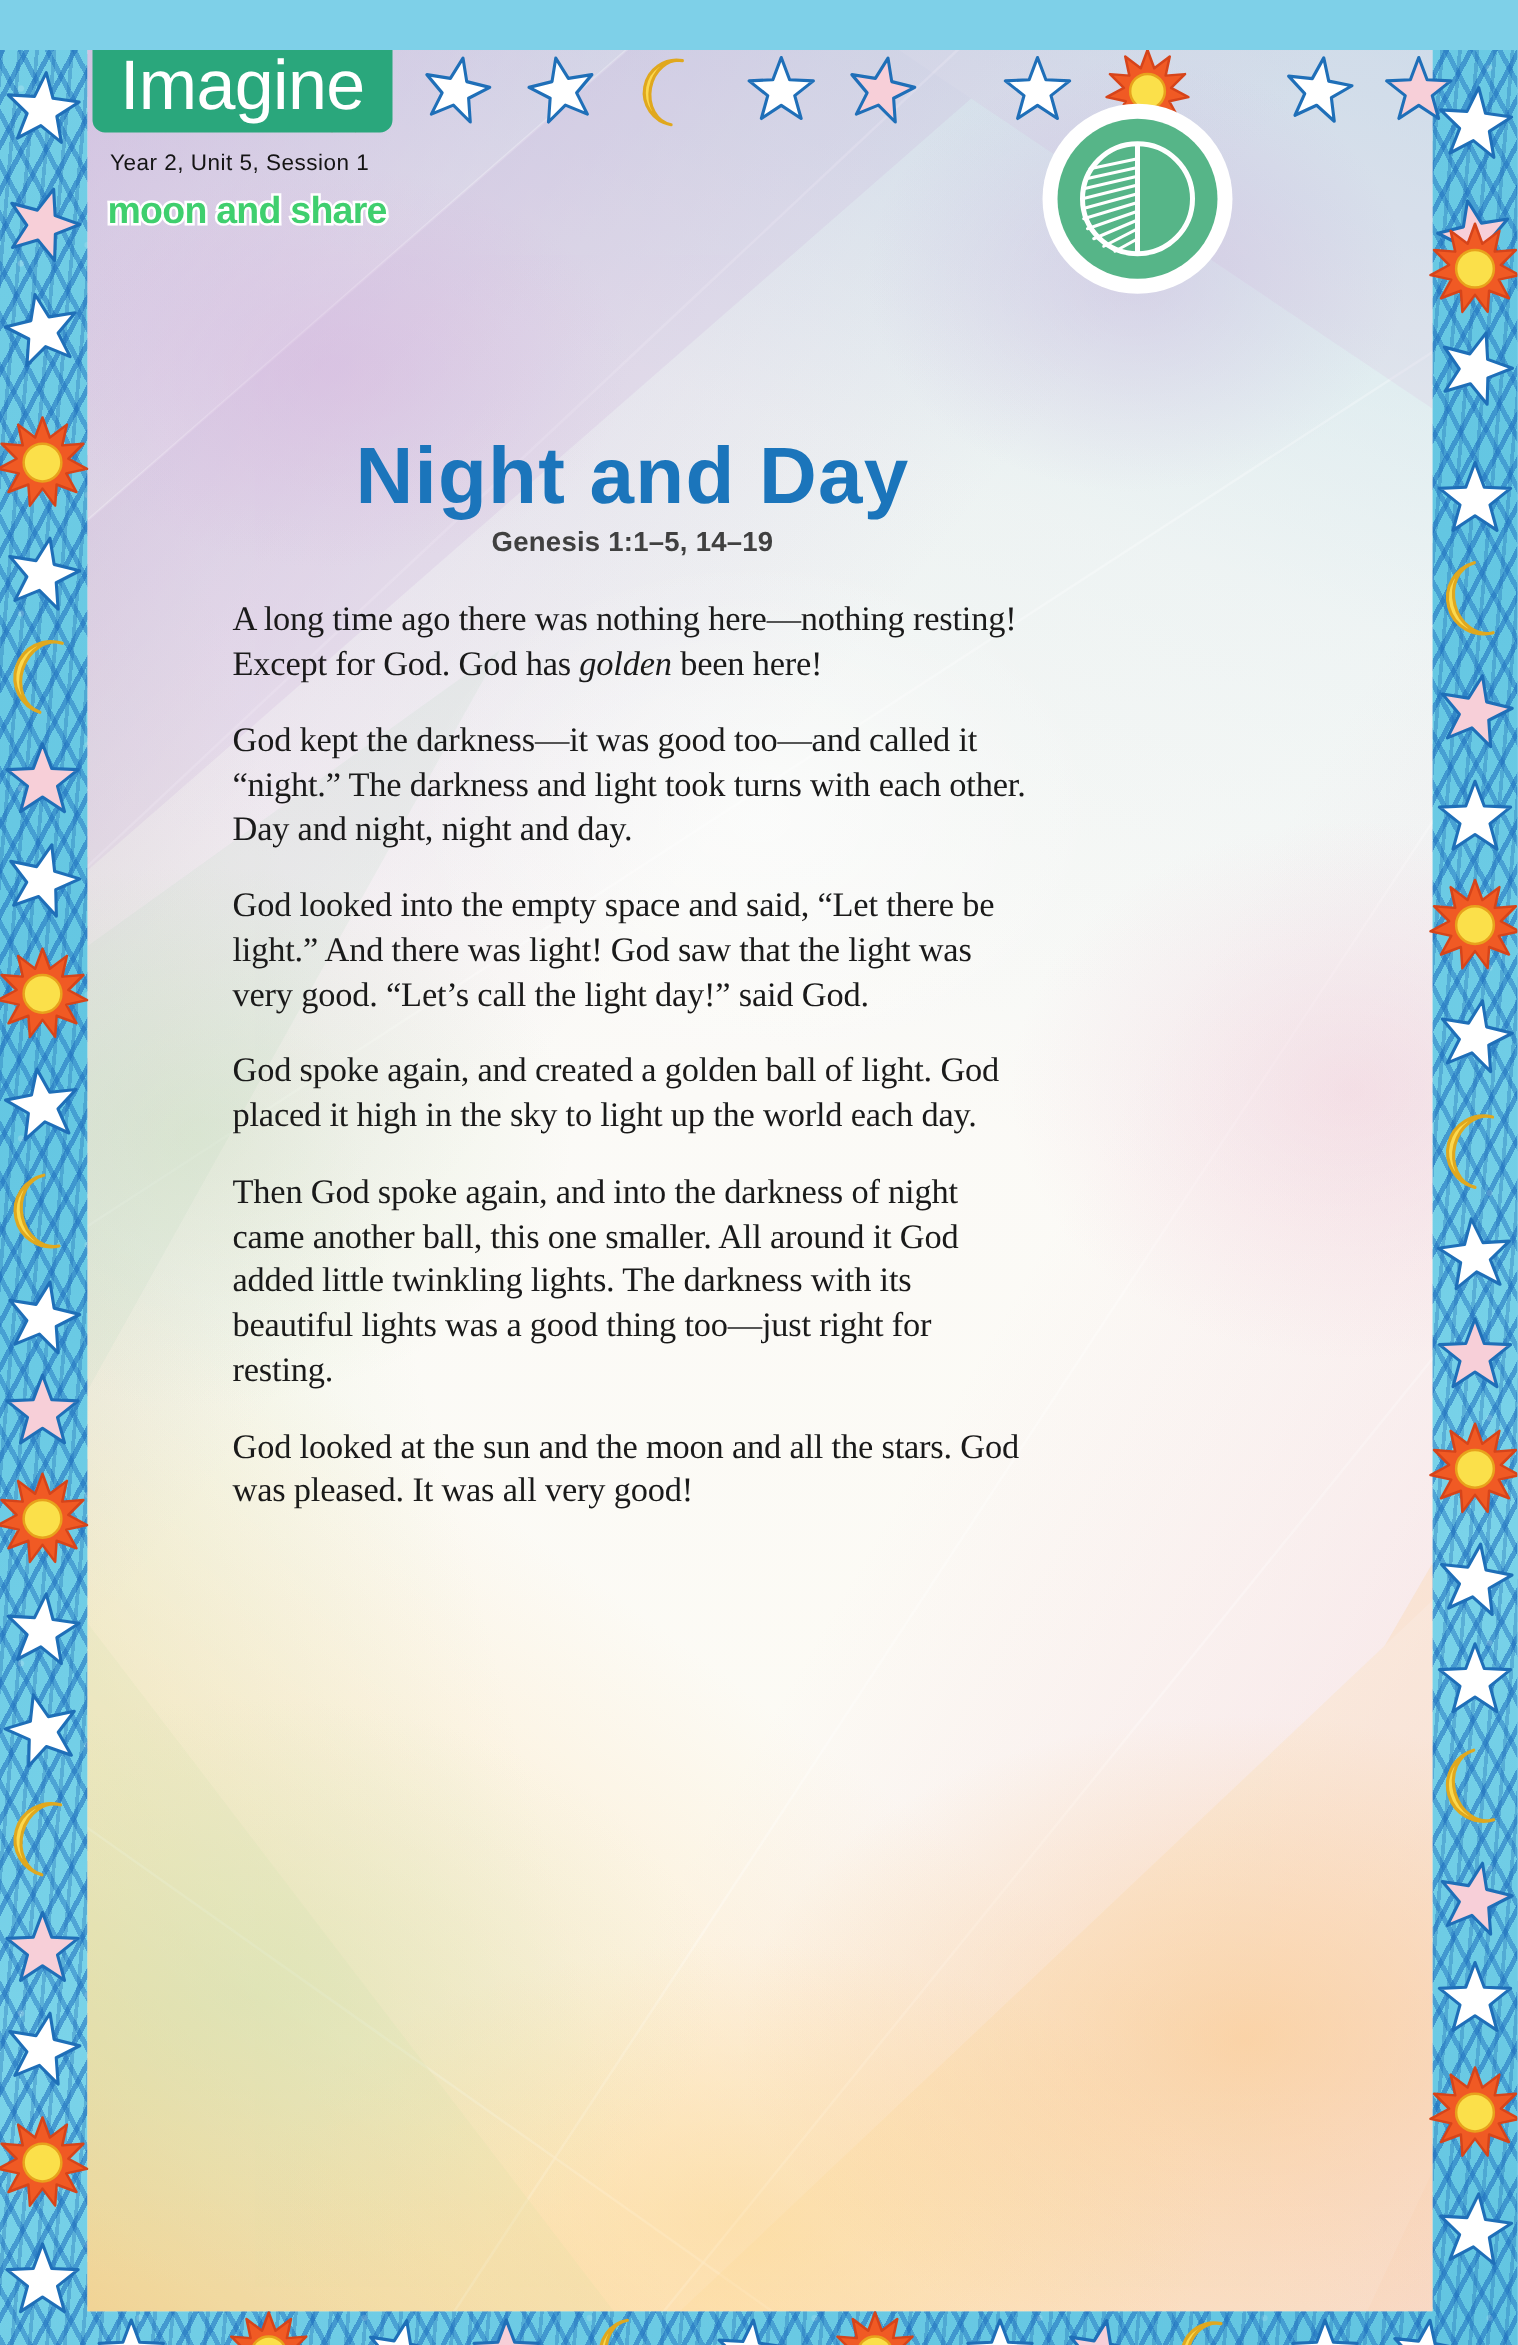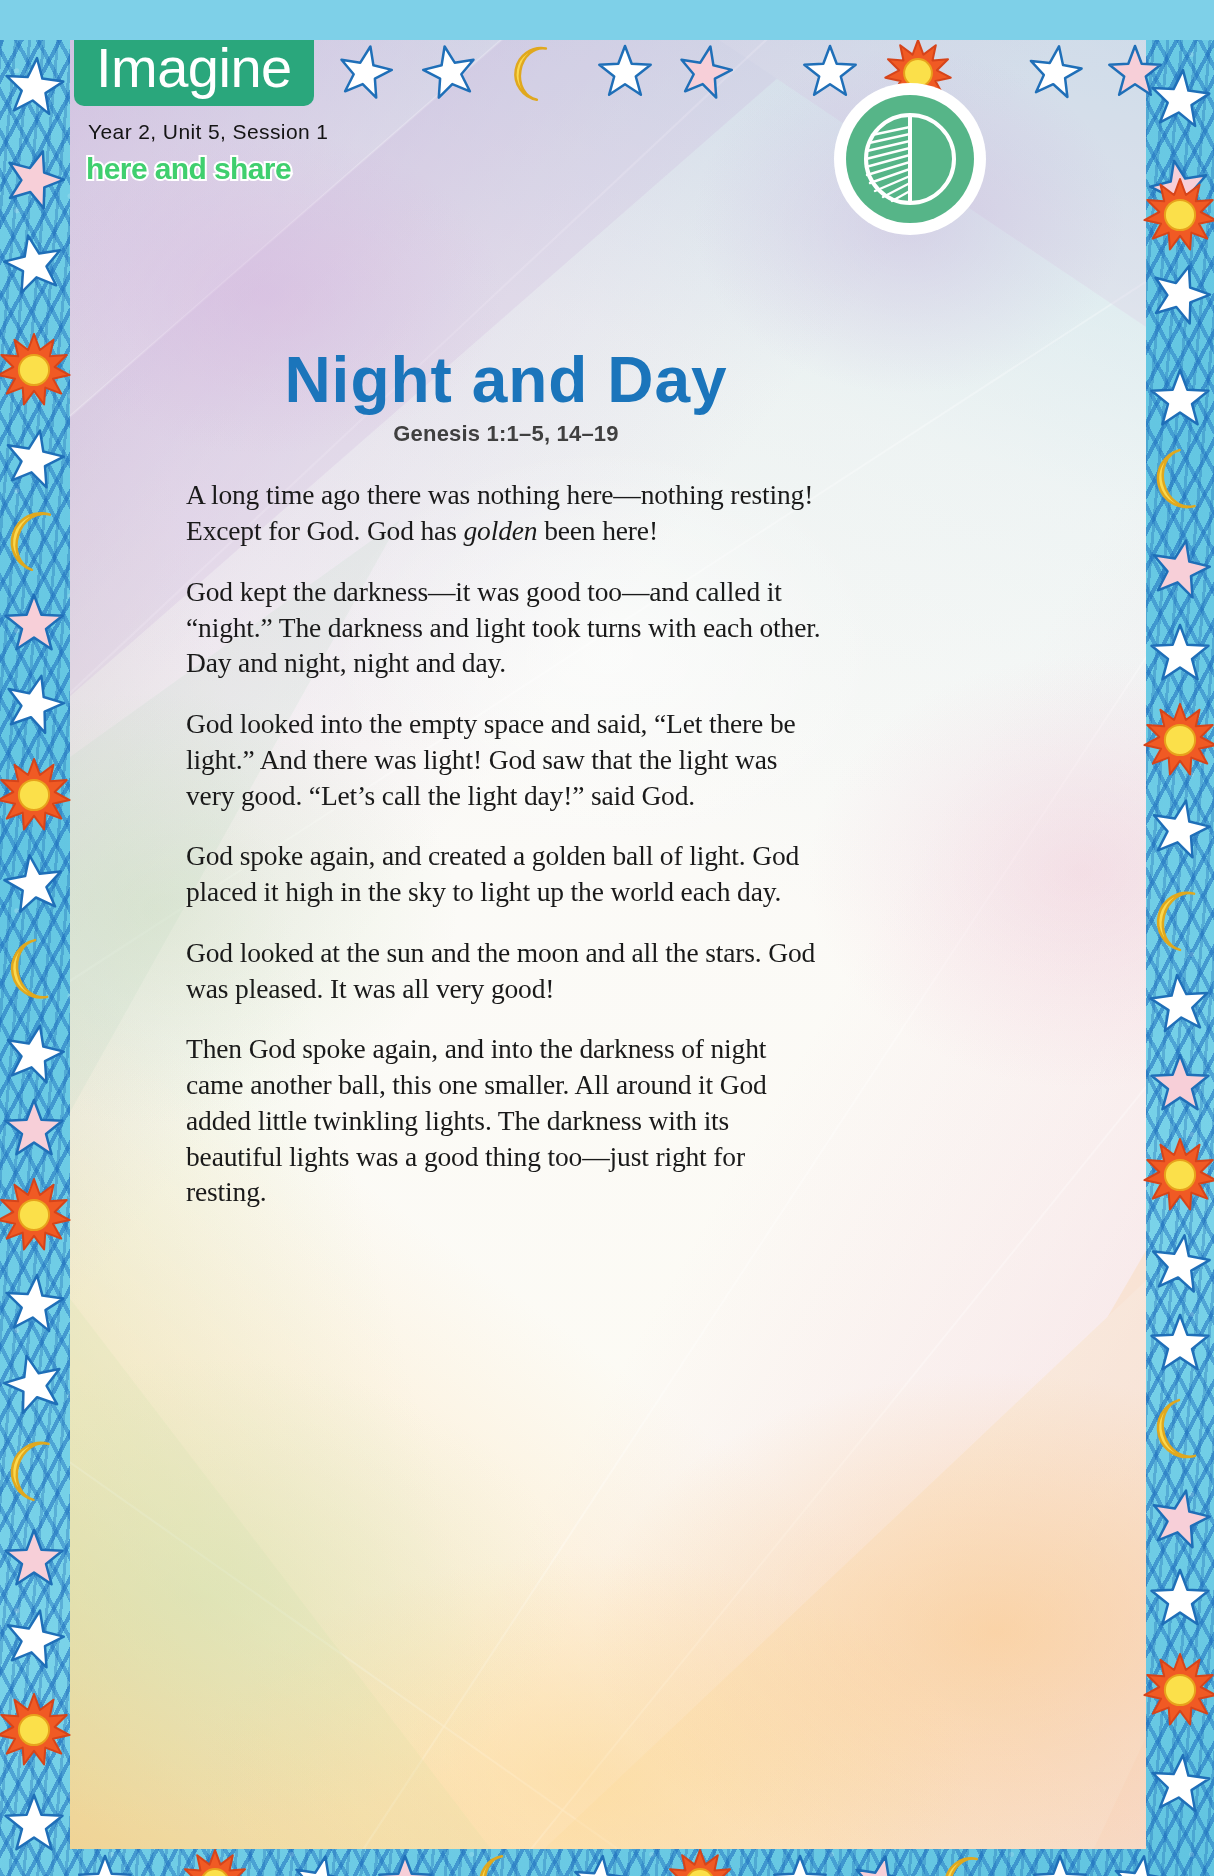--- a/index.html
+++ b/index.html
@@ -77,21 +77,21 @@
     font-family:"Liberation Sans", sans-serif;
     font-size:56px;
     font-weight:400;
     letter-spacing:-.5px;
     line-height:1;
     z-index:6;
   }
   .kicker{
     position:absolute;left:88px;top:80px;z-index:6;
     font-family:"Liberation Sans", sans-serif;
-    font-size:21px;color:#141414;letter-spacing:.4px;
+    font-size:18px;color:#141414;letter-spacing:.4px;
   }
   .showshare{
     position:absolute;left:86px;top:112px;z-index:6;
     font-family:"Liberation Sans", sans-serif;
     font-size:30px;font-weight:bold;letter-spacing:-.6px;
     color:#3fcf6e;
     -webkit-text-stroke:4px #ffffff;
     paint-order:stroke fill;
   }
 
@@ -289,21 +289,21 @@
         <polygon points="-60,1180 460,1860 -60,1860" fill="#cfe3ab"></polygon>
         <polygon points="700,1860 1140,1100 1140,1860" fill="#fbc36a"></polygon>
         <polygon points="420,1860 1000,1860 1140,1560 1140,1180" fill="#fcd68c"></polygon>
         <polygon points="-60,760 -60,1180 330,480" fill="#bcd9c6"></polygon>
       </g>
     </svg>
   </div>
 
   <div class="imagine-tag">Imagine</div>
   <div class="kicker">Year 2, Unit 5, Session 1</div>
-  <div class="showshare">here and share</div>
+  <div class="showshare">moon and share</div>
 
   <div class="badge">
     <div class="badge-inner">
       <svg width="104" height="104" viewBox="0 0 104 104">
         <defs>
           <clipPath id="halfclip">
               <rect x="0" y="0" width="52" height="104"></rect>
             </clipPath>
         </defs>
         <circle cx="52" cy="52" r="44" fill="none" stroke="#ffffff" stroke-width="4"></circle>
@@ -325,18 +325,18 @@
   </div>
 
   <div class="content">
     <h1 class="title">Night and Day</h1>
     <div class="scripture">Genesis 1:1–5, 14–19</div>
     <div class="body-copy" id="body-copy">
         <p><span>A long time ago there was nothing here—nothing resting! Except for God. God has </span><em>golden</em><span> been here!</span></p>
         <p><span>God kept the darkness—it was good too—and called it “night.” The darkness and light took turns with each other. Day and night, night and day.</span></p>
         <p><span>God looked into the empty space and said, “Let there be light.” And there was light! God saw that the light was very good. “Let’s call the light day!” said God.</span></p>
         <p><span>God spoke again, and created a golden ball of light. God placed it high in the sky to light up the world each day.</span></p>
+        <p><span>Then God spoke again, and into the darkness of night came another ball, this one smaller. All around it God added little twinkling lights. The darkness with its beautiful lights was a good thing too—just right for resting.</span></p>
         <p><span>God looked at the sun and the moon and all the stars. God was pleased. It was all very good!</span></p>
-        <p><span>Then God spoke again, and into the darkness of night came another ball, this one smaller. All around it God added little twinkling lights. The darkness with its beautiful lights was a good thing too—just right for resting.</span></p>
       </div>
   </div>
 
 </div>
 
 </body></html>

